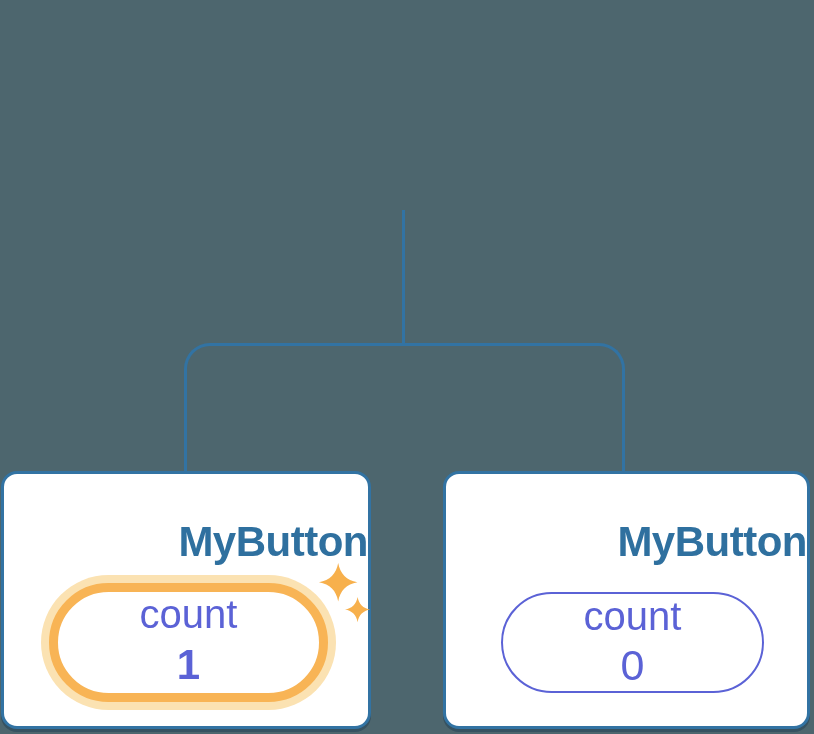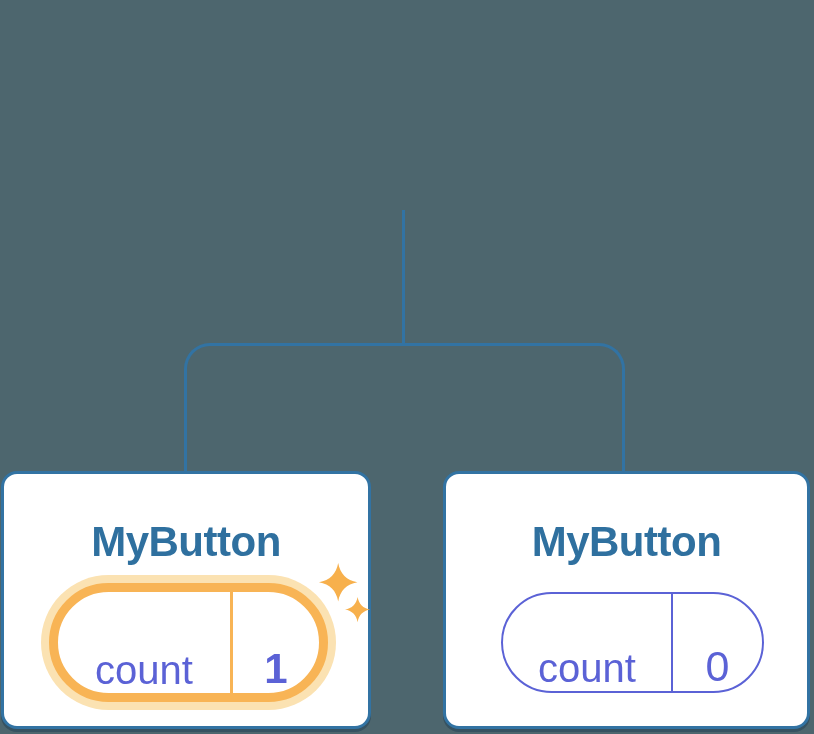--- a/index.html
+++ b/index.html
@@ -56,40 +56,40 @@
   .root-label{
     font-size:44px;font-weight:600;
     color:var(--node-label);
     letter-spacing:-0.5px;
   }
   .card-left{left:1px;top:471px;width:370px;height:258px;}
   .card-right{left:443px;top:471px;width:367px;height:258px;}
   .card-title{
     position:absolute;
     left:0;top:44px;width:100%;
-    text-align:center;
+    text-align:right;
     font-size:42px;font-weight:600;
     color:var(--node-label);
     letter-spacing:-0.5px;
   }
 
   
   .pill-glow{
     position:absolute;
     left:37px;top:101px;
     width:295px;height:135px;
     background:var(--highlight-glow);
     border-radius:999px;
     padding:8px;
   }
   .pill{
-    display:flex;align-items:flex-end;
+    display:flex;align-items:center;
     background:#ffffff;
     border-radius:999px;
-    width:100%;height:100%;
+    width:100%;height:100%;flex-direction:column;
   }
   .pill-highlighted{
     border:9px solid var(--highlight-border);
   }
   .pill-plain{
     position:absolute;
     left:55px;top:118px;
     width:263px;height:101px;
     border:2px solid var(--state-text);
   }

